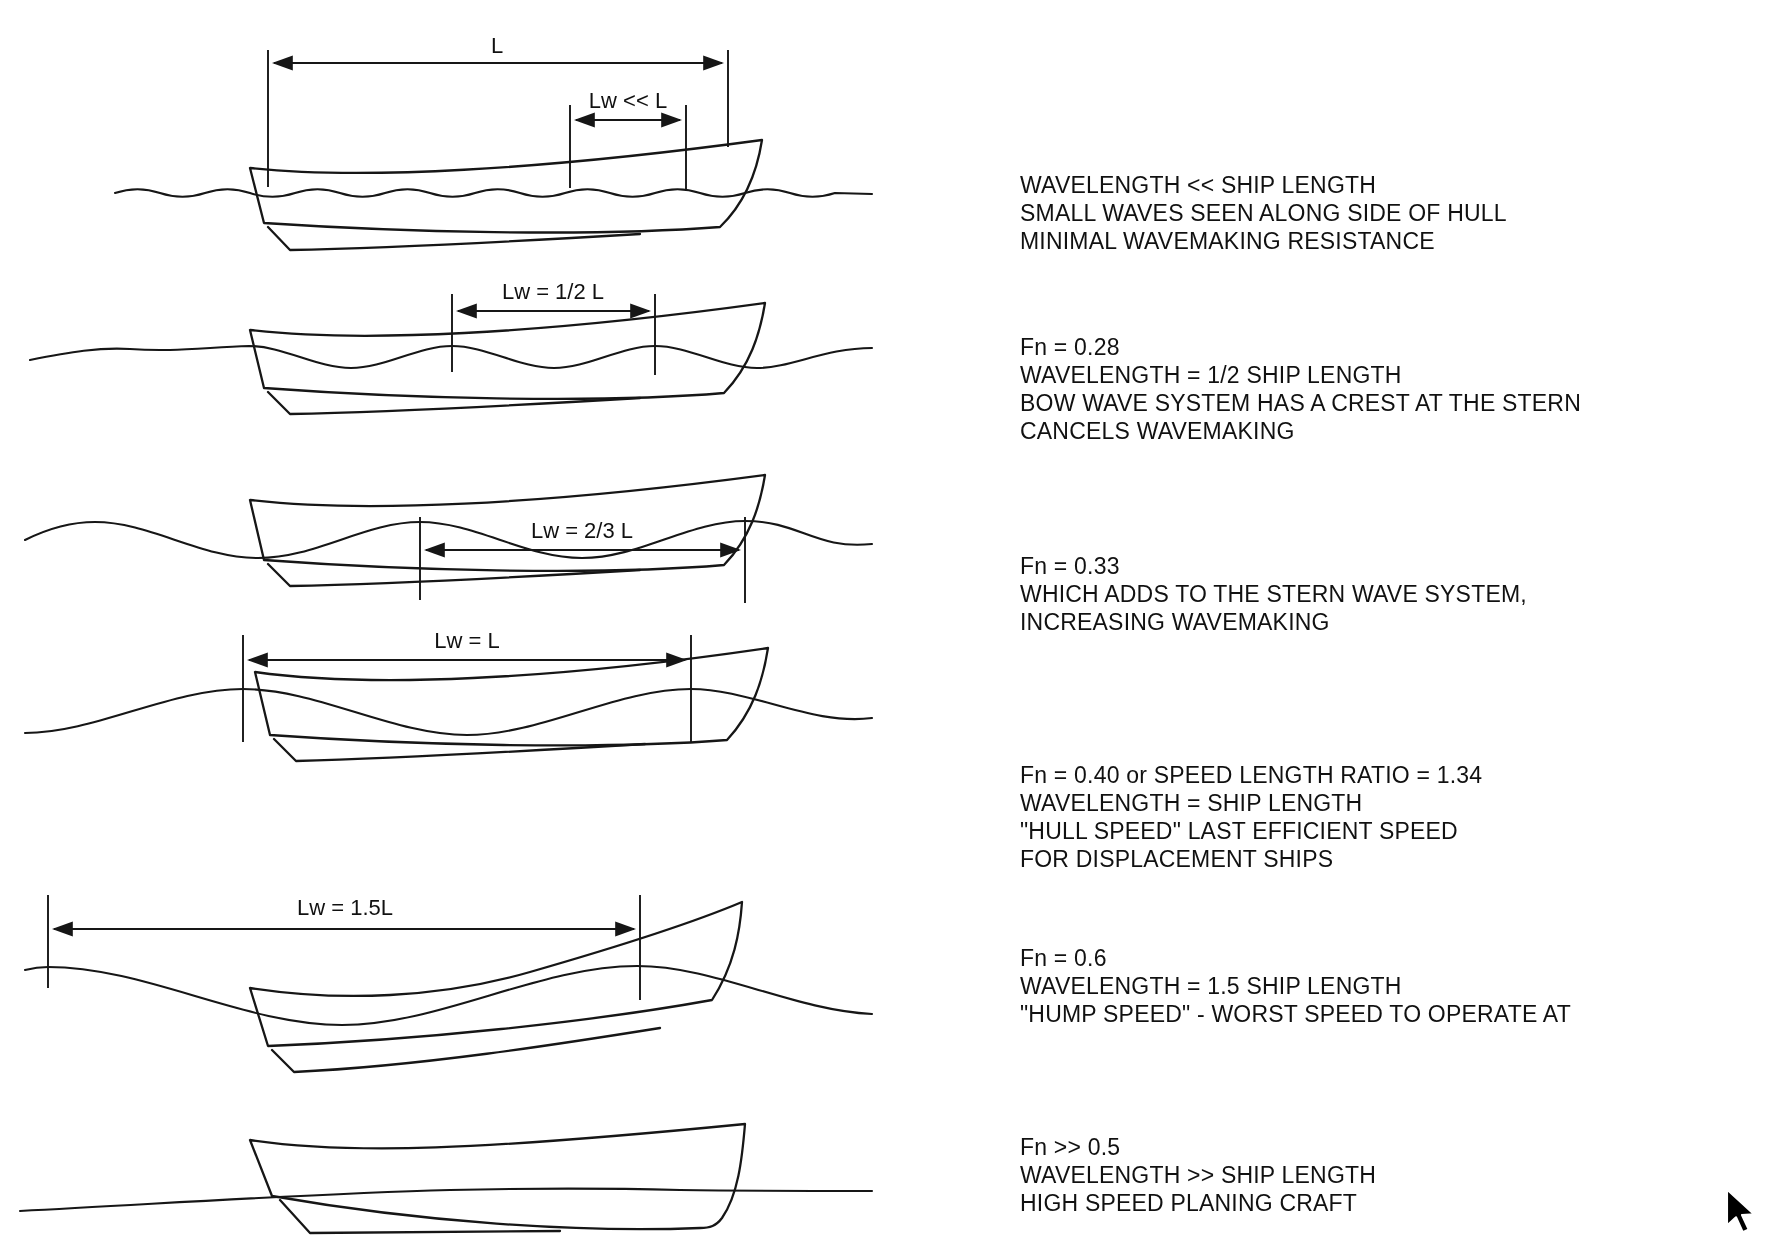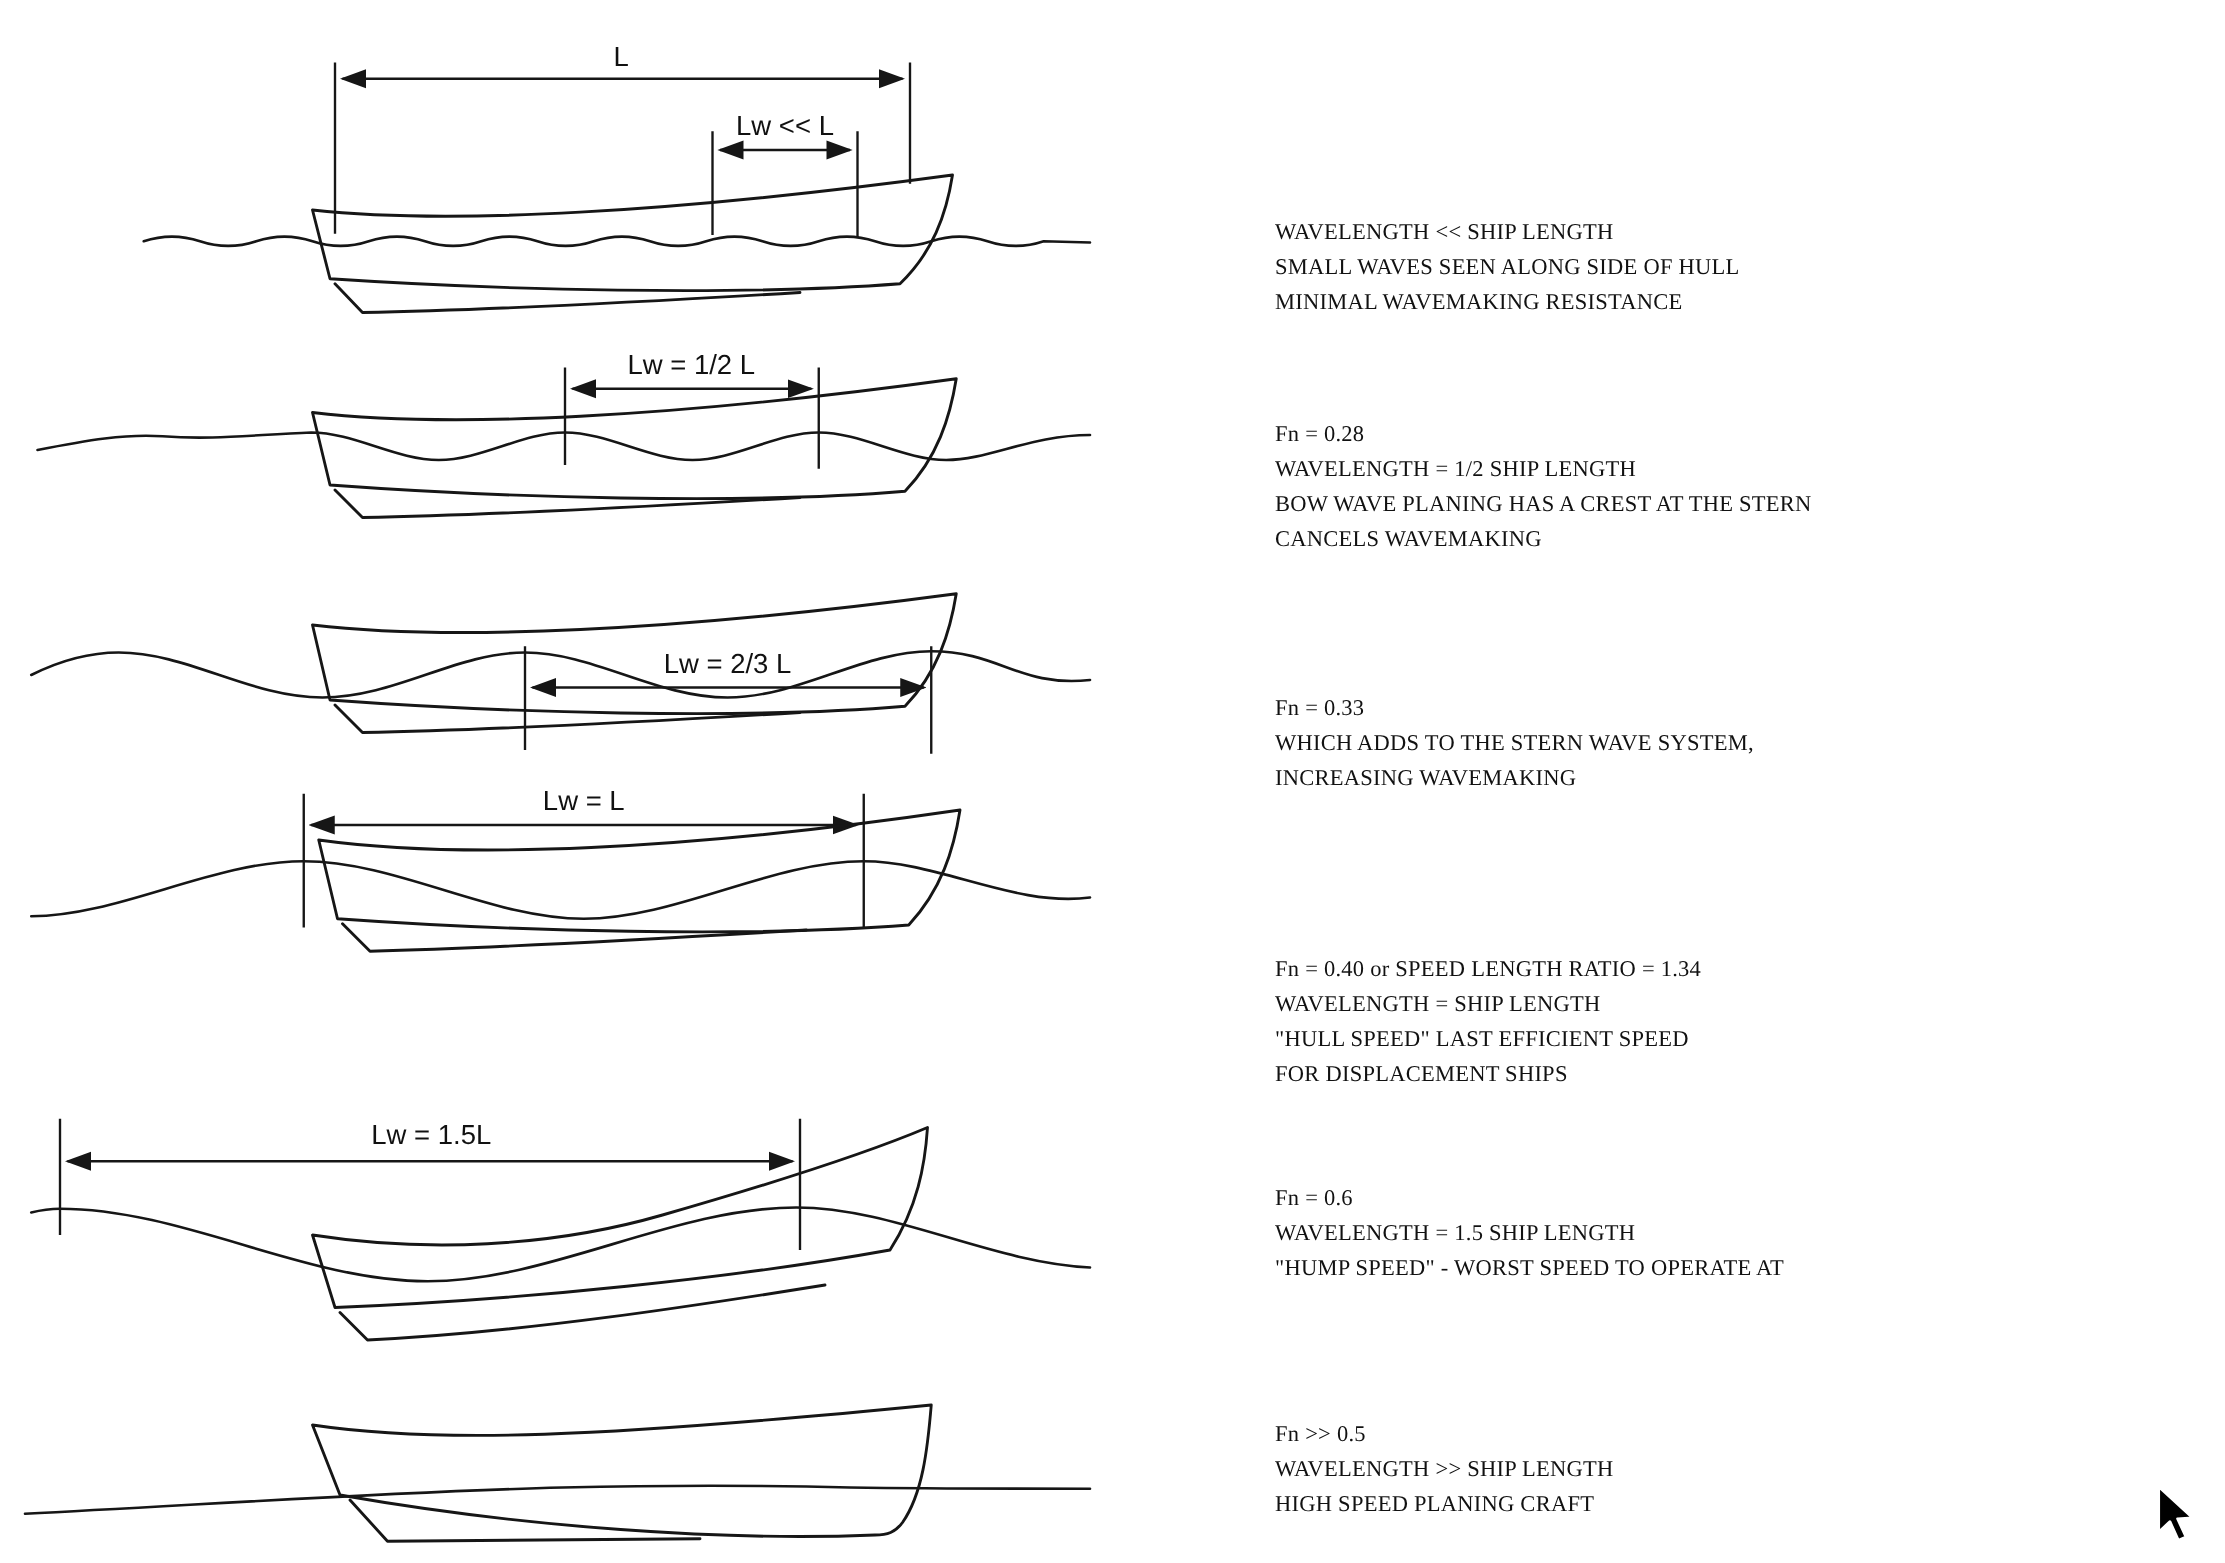--- a/index.html
+++ b/index.html
@@ -10,22 +10,22 @@
     font-family:"Liberation Sans", sans-serif;
     overflow:hidden;
   }
   #drawing{position:absolute;left:0;top:0;}
   .hullline{fill:none;stroke:#161616;stroke-width:2.3;stroke-linejoin:round;stroke-linecap:round;}
   .waveline{fill:none;stroke:#161616;stroke-width:2.1;stroke-linecap:round;}
   .dimline{fill:none;stroke:#161616;stroke-width:1.9;}
   .dimtext{fill:#111111;font-size:22px;font-family:"Liberation Sans", sans-serif;}
   .notes{
     position:absolute;left:1020px;
-    color:#111111;font-size:18px;line-height:28px;
-    letter-spacing:0.2px;white-space:nowrap;font-family:Liberation Serif, serif;
+    color:#111111;font-size:23px;line-height:28px;
+    letter-spacing:0.2px;white-space:nowrap;
   }
   .notes div{height:28px;}
   #cursor{position:absolute;left:1724px;top:1188px;}
 </style>
 </head>
 <body>
 
 <div id="canvas">
 
   <svg id="drawing" width="950" height="1250" viewBox="0 0 950 1250">
@@ -104,21 +104,21 @@
 
   <div class="notes" style="top:171px">
     <div>WAVELENGTH &lt;&lt; SHIP LENGTH</div>
     <div>SMALL WAVES SEEN ALONG SIDE OF HULL</div>
     <div>MINIMAL WAVEMAKING RESISTANCE</div>
   </div>
 
   <div class="notes" style="top:333px">
     <div>Fn = 0.28</div>
     <div>WAVELENGTH = 1/2 SHIP LENGTH</div>
-    <div>BOW WAVE PLANING HAS A CREST AT THE STERN</div>
+    <div>BOW WAVE SYSTEM HAS A CREST AT THE STERN</div>
     <div>CANCELS WAVEMAKING</div>
   </div>
 
   <div class="notes" style="top:552px">
     <div>Fn = 0.33</div>
     <div>WHICH ADDS TO THE STERN WAVE SYSTEM,</div>
     <div>INCREASING WAVEMAKING</div>
   </div>
 
   <div class="notes" style="top:761px">

